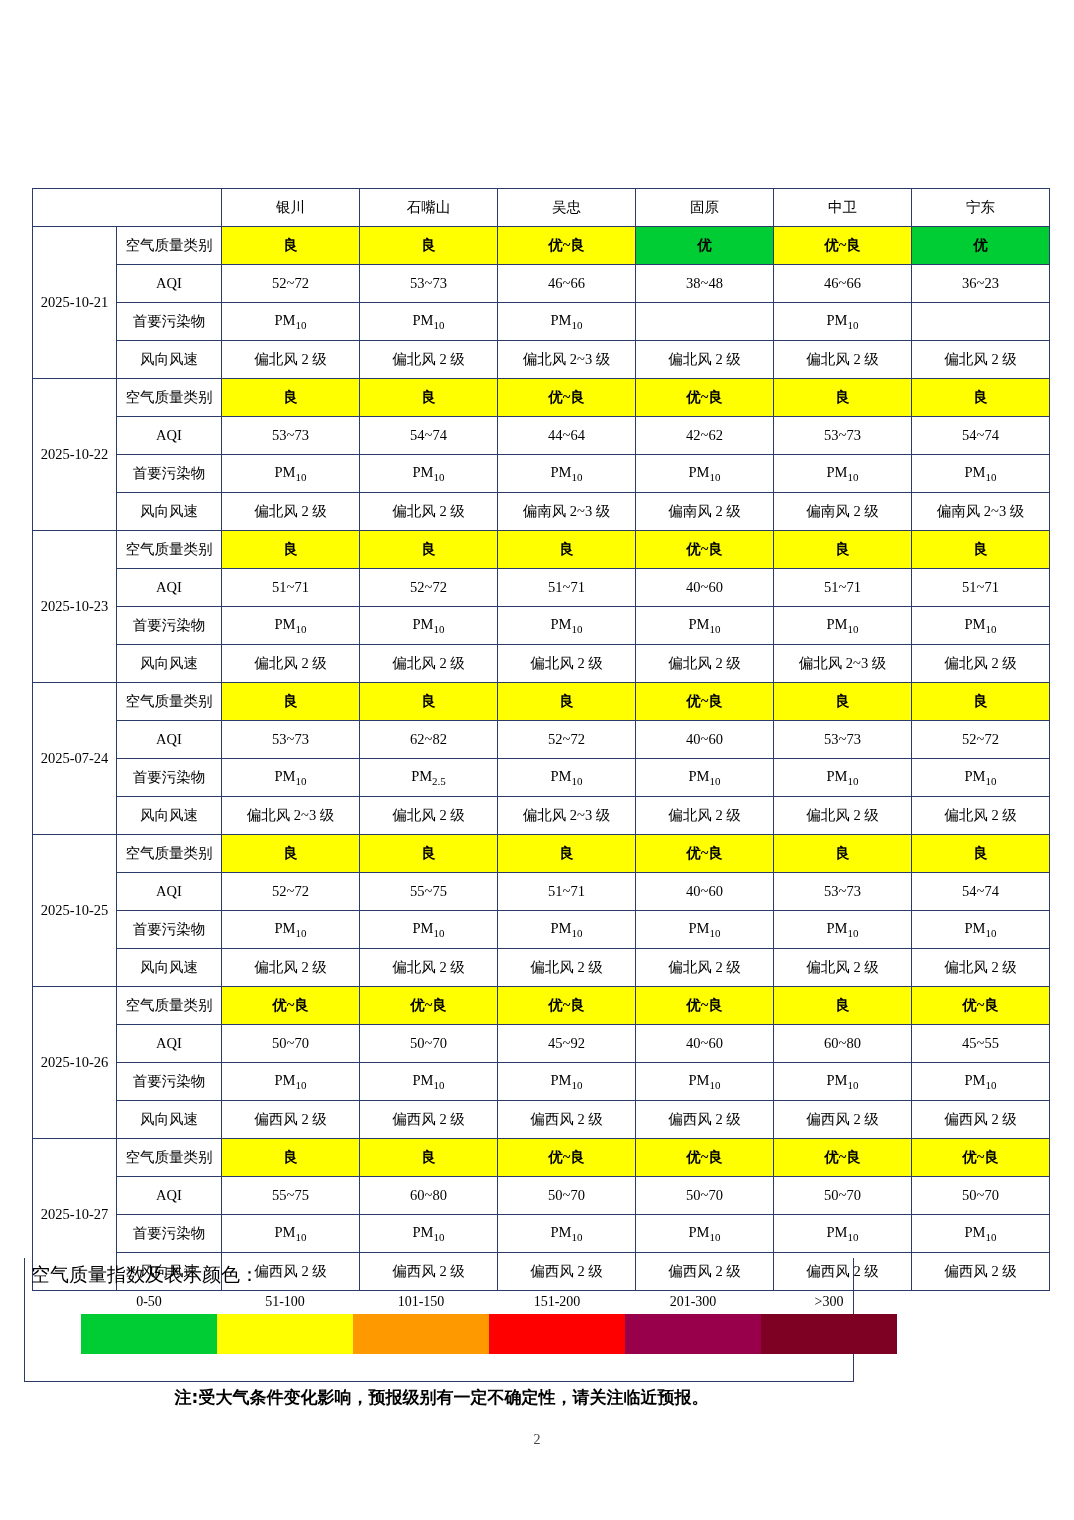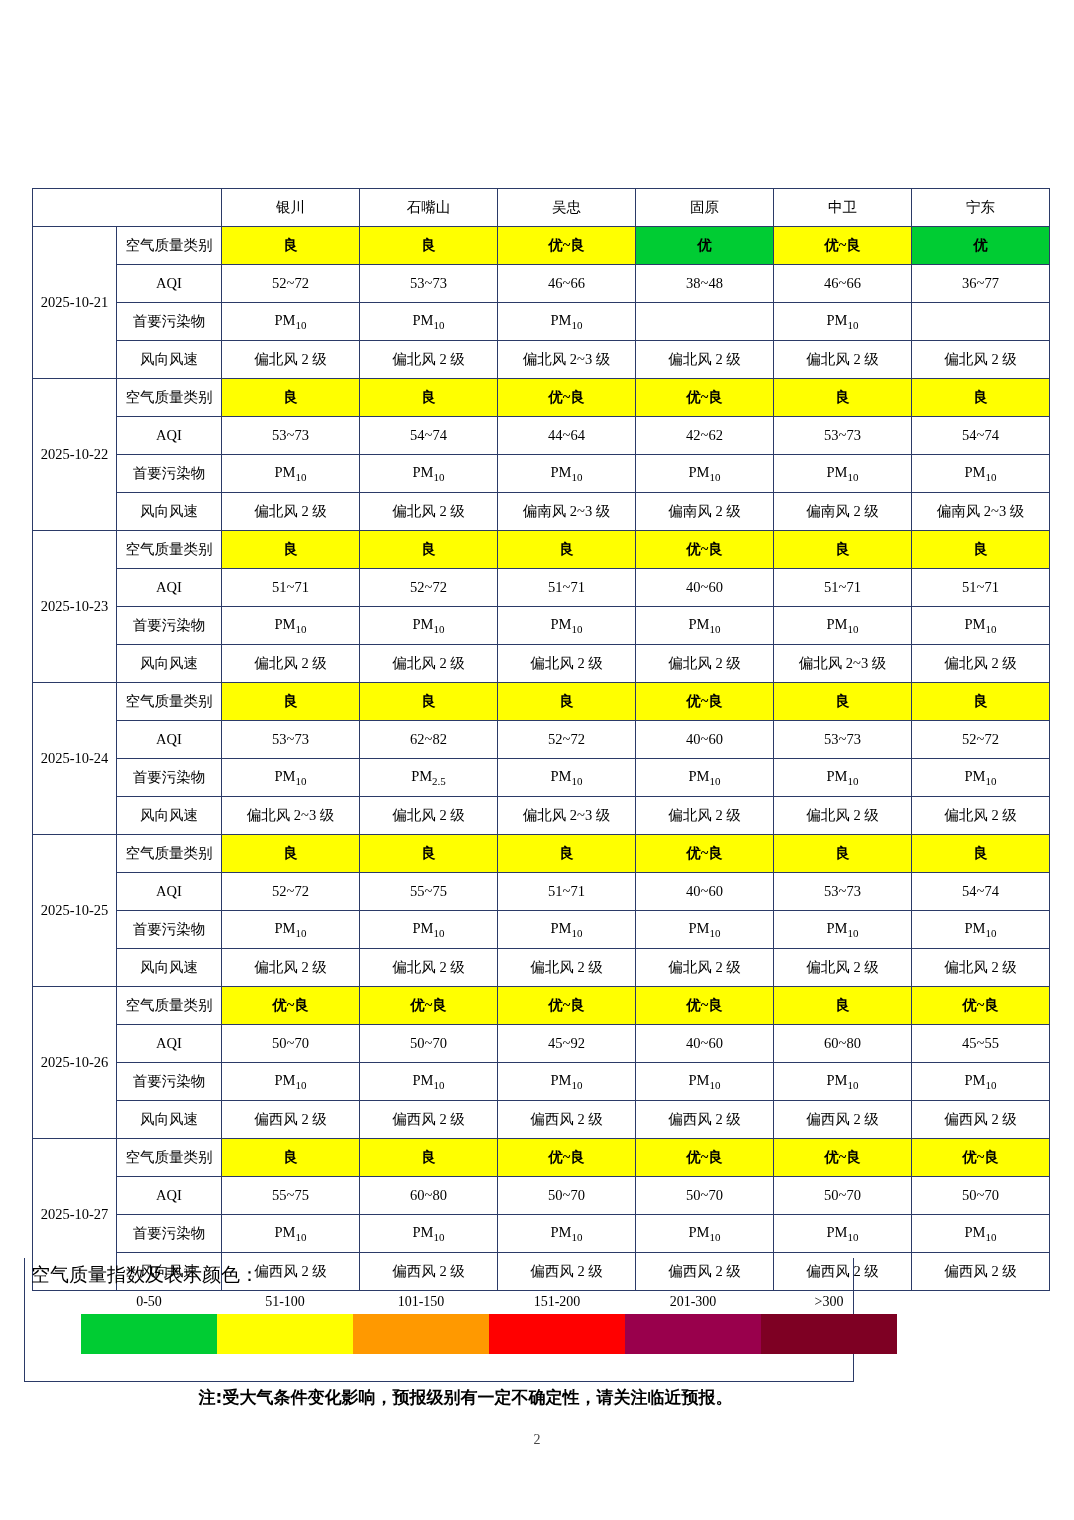--- a/index.html
+++ b/index.html
@@ -142,21 +142,20 @@
 
   .note {
     position: absolute;
     left: 0;
     top: 1386px;
     width: 883px;
     text-align: center;
     font-size: 17px;
     font-weight: bold;
     font-family: "DejaVu Sans", "Liberation Sans", sans-serif;
-    padding-left: 24px;
   }
 
   .page-num {
     position: absolute;
     left: 0;
     top: 1432px;
     width: 1074px;
     text-align: center;
     font-size: 14px;
     font-family: "Liberation Serif", serif;
@@ -203,21 +202,21 @@
             <td class="cat bg-yellow">优~良</td>
             <td class="cat bg-green">优</td>
           </tr>
           <tr>
             <td class="field-cell">AQI</td>
             <td class="aqi-val">52~72</td>
             <td class="aqi-val">53~73</td>
             <td class="aqi-val">46~66</td>
             <td class="aqi-val">38~48</td>
             <td class="aqi-val">46~66</td>
-            <td class="aqi-val">36~77</td>
+            <td class="aqi-val">36~23</td>
           </tr>
           <tr>
             <td class="field-cell">首要污染物</td>
             <td class="pol-val">PM<sub>10</sub></td>
             <td class="pol-val">PM<sub>10</sub></td>
             <td class="pol-val">PM<sub>10</sub></td>
             <td class="pol-val"></td>
             <td class="pol-val">PM<sub>10</sub></td>
             <td class="pol-val"></td>
           </tr>
@@ -298,21 +297,21 @@
           <tr>
             <td class="field-cell">风向风速</td>
             <td class="wind-val">偏北风 <span class="lvl">2</span> 级</td>
             <td class="wind-val">偏北风 <span class="lvl">2</span> 级</td>
             <td class="wind-val">偏北风 <span class="lvl">2</span> 级</td>
             <td class="wind-val">偏北风 <span class="lvl">2</span> 级</td>
             <td class="wind-val">偏北风 <span class="lvl">2~3</span> 级</td>
             <td class="wind-val">偏北风 <span class="lvl">2</span> 级</td>
           </tr>
           <tr>
-            <td class="date-cell" rowspan="4">2025-10-24</td>
+            <td class="date-cell" rowspan="4">2025-07-24</td>
             <td class="field-cell">空气质量类别</td>
             <td class="cat bg-yellow">良</td>
             <td class="cat bg-yellow">良</td>
             <td class="cat bg-yellow">良</td>
             <td class="cat bg-yellow">优~良</td>
             <td class="cat bg-yellow">良</td>
             <td class="cat bg-yellow">良</td>
           </tr>
           <tr>
             <td class="field-cell">AQI</td>

